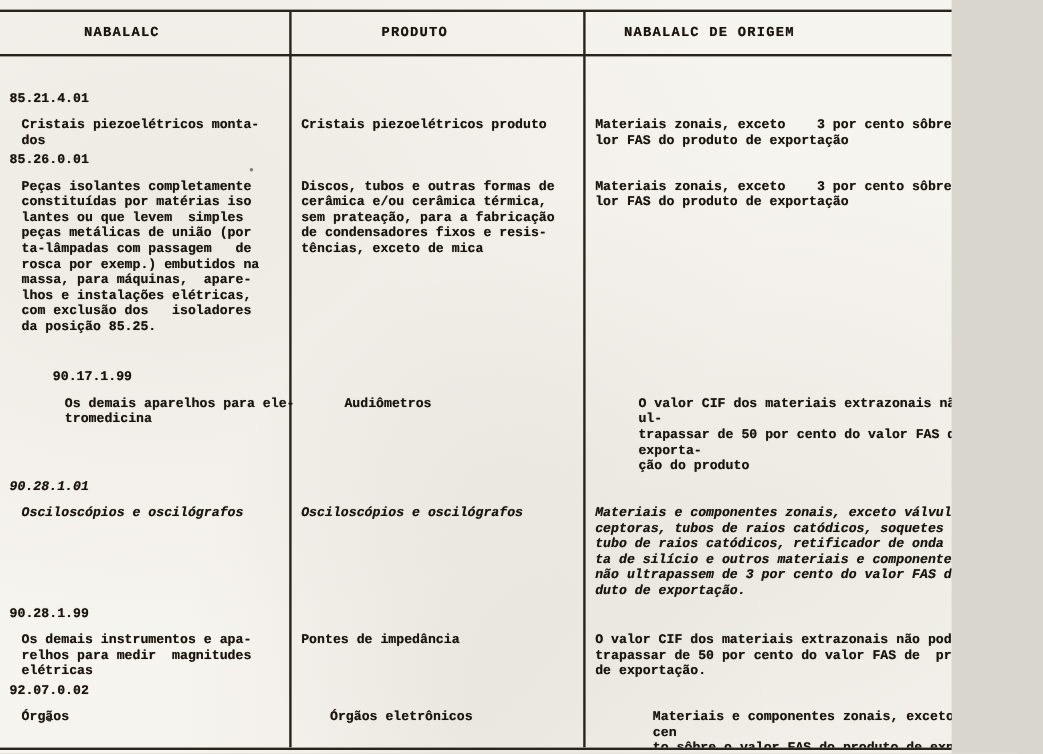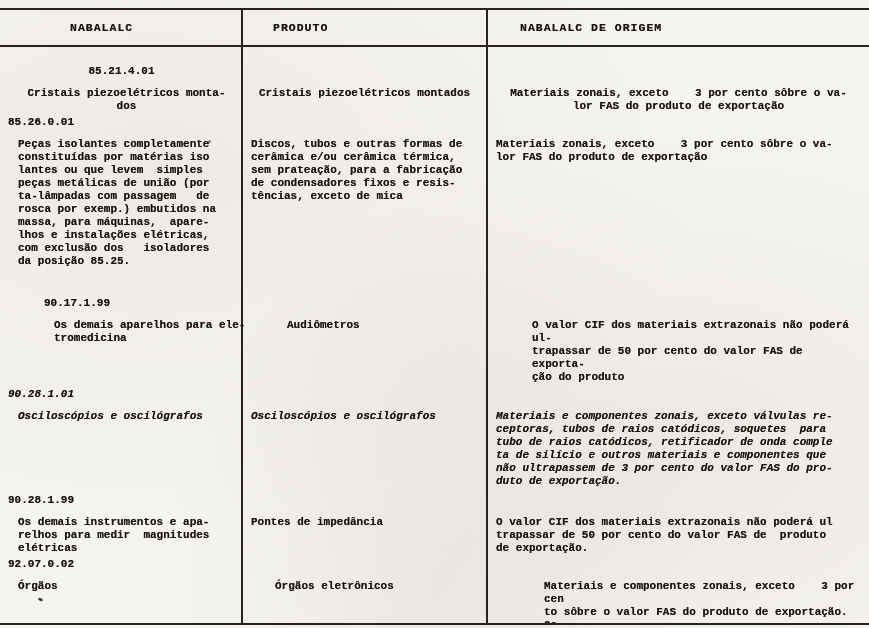--- a/index.html
+++ b/index.html
@@ -1,17 +1,17 @@
 <!DOCTYPE html>
 <html><head>
 <meta charset="utf-8">
 <style>
   html,body{margin:0;padding:0;background:#d9d6cf;}
   .page{
-    position:relative;width:869px;height:628px;overflow:hidden;
+    position:relative;width:793px;height:628px;overflow:hidden;
     background:
       radial-gradient(ellipse at 18% 28%, rgba(60,55,40,0.05), transparent 55%),
       radial-gradient(ellipse at 78% 72%, rgba(60,55,40,0.06), transparent 50%),
       radial-gradient(ellipse at 50% 95%, rgba(60,55,40,0.05), transparent 45%),
       #f6f4ee;
     font-family:"Liberation Mono","DejaVu Sans Mono",monospace;
     font-weight:700;color:#18140e;
     text-shadow:0 0 0.6px rgba(25,18,8,0.65);
   }
   .table{
@@ -19,30 +19,30 @@
     border-top:2px solid #27241d;border-bottom:2px solid #27241d;
     box-sizing:border-box;overflow:hidden;
   }
   .vline{position:absolute;top:0;bottom:0;width:2px;background:#27241d;}
   .v1{left:241px;} .v2{left:486px;}
   .thead{
     display:grid;grid-template-columns:241px 245px auto;
     height:37px;border-bottom:2px solid #27241d;box-sizing:border-box;
   }
   .th{font-size:11.5px;letter-spacing:1px;display:flex;align-items:center;}
-  .th1{padding-left:70px;} .th2{padding-left:32px;} .th3{padding-left:34px;}
+  .th1{padding-left:70px;} .th2{padding-left:77px;} .th3{padding-left:34px;}
   .tbody{position:relative;}
   .tr{display:grid;grid-template-columns:241px 245px auto;}
   .td{box-sizing:border-box;}
   .td1{padding-left:8px;padding-right:6px;}
   .td2,.td3{padding-top:22px;padding-left:10px;padding-right:8px;}
   .code{font-size:11px;line-height:13px;white-space:pre;}
   .desc{font-size:11px;line-height:13px;white-space:pre-wrap;}
   .td1 .desc{margin-left:10px;margin-top:9px;}
-  .r1{margin-top:18px;text-align:center;} .r2{margin-top:3px;} .r3{margin-top:29px;padding-left:36px;}
+  .r1{margin-top:30px;} .r2{margin-top:3px;} .r3{margin-top:29px;padding-left:36px;}
   .r4{margin-top:4px;font-style:italic;} .r5{margin-top:6px;} .r6{margin-top:3px;gap:24px;}
   .speck{position:absolute;background:#3a362e;border-radius:50%;}
   .sp1{left:38px;top:598px;width:5px;height:3px;transform:rotate(25deg);}
   .sp2{left:208px;top:140px;width:3px;height:3px;opacity:.6;}
 </style>
 </head>
 <body>
 
 <div class="page">
   <div class="table">
@@ -57,21 +57,21 @@
 
     <div class="tbody">
 
       <div class="tr r1">
         <div class="td td1">
           <div class="code">85.21.4.01</div>
           <div class="desc">Cristais piezoelétricos monta-
 dos</div>
         </div>
         <div class="td td2">
-          <div class="desc">Cristais piezoelétricos montados</div>
+          <div class="desc">Cristais piezoelétricos produto</div>
         </div>
         <div class="td td3">
           <div class="desc">Materiais zonais, exceto    3 por cento sôbre o va-
 lor FAS do produto de exportação</div>
         </div>
       </div>
 
       <div class="tr r2">
         <div class="td td1">
           <div class="code">85.26.0.01</div>

